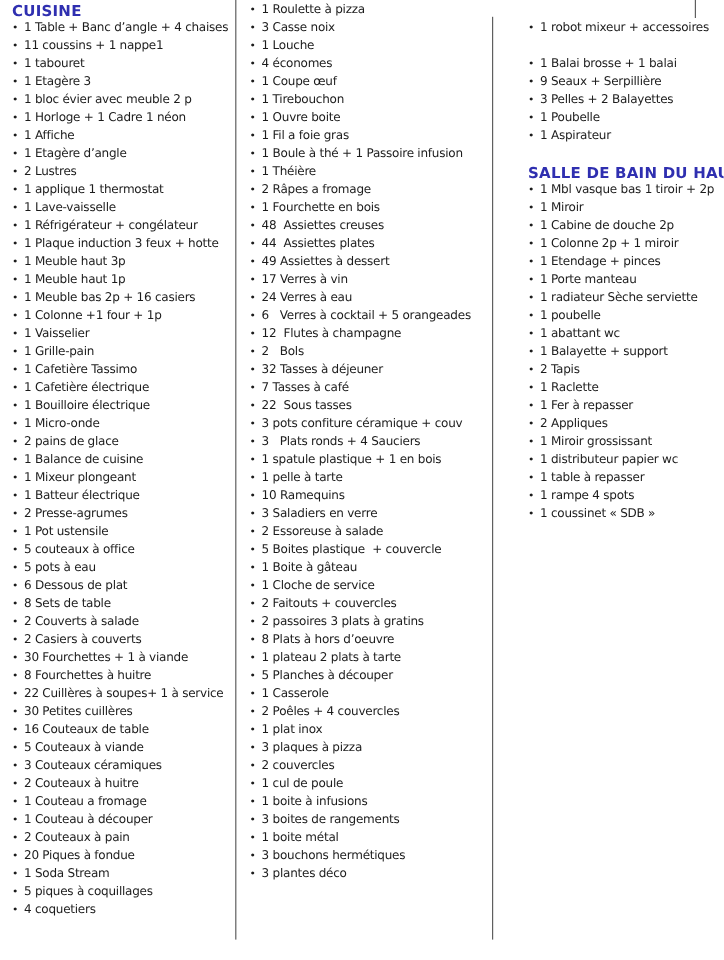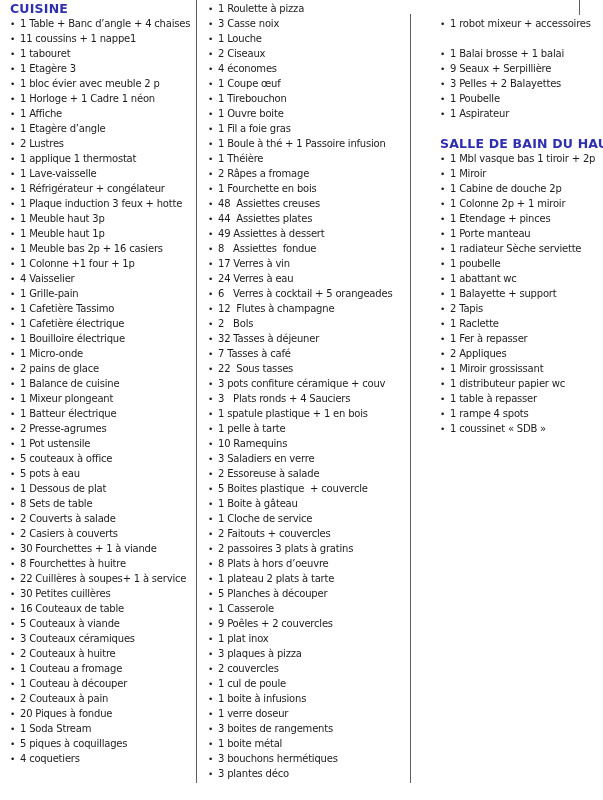--- a/index.html
+++ b/index.html
@@ -69,35 +69,35 @@
       <div class="line item"><span class="bullet">•</span><span>1 Etagère d’angle</span></div>
       <div class="line item"><span class="bullet">•</span><span>2 Lustres</span></div>
       <div class="line item"><span class="bullet">•</span><span>1 applique 1 thermostat</span></div>
       <div class="line item"><span class="bullet">•</span><span>1 Lave-vaisselle</span></div>
       <div class="line item"><span class="bullet">•</span><span>1 Réfrigérateur + congélateur</span></div>
       <div class="line item"><span class="bullet">•</span><span>1 Plaque induction 3 feux + hotte</span></div>
       <div class="line item"><span class="bullet">•</span><span>1 Meuble haut 3p</span></div>
       <div class="line item"><span class="bullet">•</span><span>1 Meuble haut 1p</span></div>
       <div class="line item"><span class="bullet">•</span><span>1 Meuble bas 2p + 16 casiers</span></div>
       <div class="line item"><span class="bullet">•</span><span>1 Colonne +1 four + 1p</span></div>
-      <div class="line item"><span class="bullet">•</span><span>4 Vaisselier</span></div>
+      <div class="line item"><span class="bullet">•</span><span>1 Vaisselier</span></div>
       <div class="line item"><span class="bullet">•</span><span>1 Grille-pain</span></div>
       <div class="line item"><span class="bullet">•</span><span>1 Cafetière Tassimo</span></div>
       <div class="line item"><span class="bullet">•</span><span>1 Cafetière électrique</span></div>
       <div class="line item"><span class="bullet">•</span><span>1 Bouilloire électrique</span></div>
       <div class="line item"><span class="bullet">•</span><span>1 Micro-onde</span></div>
       <div class="line item"><span class="bullet">•</span><span>2 pains de glace</span></div>
       <div class="line item"><span class="bullet">•</span><span>1 Balance de cuisine</span></div>
       <div class="line item"><span class="bullet">•</span><span>1 Mixeur plongeant</span></div>
       <div class="line item"><span class="bullet">•</span><span>1 Batteur électrique</span></div>
       <div class="line item"><span class="bullet">•</span><span>2 Presse-agrumes</span></div>
       <div class="line item"><span class="bullet">•</span><span>1 Pot ustensile</span></div>
       <div class="line item"><span class="bullet">•</span><span>5 couteaux à office</span></div>
       <div class="line item"><span class="bullet">•</span><span>5 pots à eau</span></div>
-      <div class="line item"><span class="bullet">•</span><span>1 Dessous de plat</span></div>
+      <div class="line item"><span class="bullet">•</span><span>6 Dessous de plat</span></div>
       <div class="line item"><span class="bullet">•</span><span>8 Sets de table</span></div>
       <div class="line item"><span class="bullet">•</span><span>2 Couverts à salade</span></div>
       <div class="line item"><span class="bullet">•</span><span>2 Casiers à couverts</span></div>
       <div class="line item"><span class="bullet">•</span><span>30 Fourchettes + 1 à viande</span></div>
       <div class="line item"><span class="bullet">•</span><span>8 Fourchettes à huitre</span></div>
       <div class="line item"><span class="bullet">•</span><span>22 Cuillères à soupes+ 1 à service</span></div>
       <div class="line item"><span class="bullet">•</span><span>30 Petites cuillères</span></div>
       <div class="line item"><span class="bullet">•</span><span>16 Couteaux de table</span></div>
       <div class="line item"><span class="bullet">•</span><span>5 Couteaux à viande</span></div>
       <div class="line item"><span class="bullet">•</span><span>3 Couteaux céramiques</span></div>
@@ -107,34 +107,32 @@
       <div class="line item"><span class="bullet">•</span><span>2 Couteaux à pain</span></div>
       <div class="line item"><span class="bullet">•</span><span>20 Piques à fondue</span></div>
       <div class="line item"><span class="bullet">•</span><span>1 Soda Stream</span></div>
       <div class="line item"><span class="bullet">•</span><span>5 piques à coquillages</span></div>
       <div class="line item"><span class="bullet">•</span><span>4 coquetiers</span></div>
     </div>
   <div class="col col-1">
       <div class="line item"><span class="bullet">•</span><span>1 Roulette à pizza</span></div>
       <div class="line item"><span class="bullet">•</span><span>3 Casse noix</span></div>
       <div class="line item"><span class="bullet">•</span><span>1 Louche</span></div>
-      <div class="line item"><span class="bullet">•</span><span>2 Ciseaux</span></div>
       <div class="line item"><span class="bullet">•</span><span>4 économes</span></div>
       <div class="line item"><span class="bullet">•</span><span>1 Coupe œuf</span></div>
       <div class="line item"><span class="bullet">•</span><span>1 Tirebouchon</span></div>
       <div class="line item"><span class="bullet">•</span><span>1 Ouvre boite</span></div>
       <div class="line item"><span class="bullet">•</span><span>1 Fil a foie gras</span></div>
       <div class="line item"><span class="bullet">•</span><span>1 Boule à thé + 1 Passoire infusion</span></div>
       <div class="line item"><span class="bullet">•</span><span>1 Théière</span></div>
       <div class="line item"><span class="bullet">•</span><span>2 Râpes a fromage</span></div>
       <div class="line item"><span class="bullet">•</span><span>1 Fourchette en bois</span></div>
       <div class="line item"><span class="bullet">•</span><span>48  Assiettes creuses</span></div>
       <div class="line item"><span class="bullet">•</span><span>44  Assiettes plates</span></div>
       <div class="line item"><span class="bullet">•</span><span>49 Assiettes à dessert</span></div>
-      <div class="line item"><span class="bullet">•</span><span>8   Assiettes  fondue</span></div>
       <div class="line item"><span class="bullet">•</span><span>17 Verres à vin</span></div>
       <div class="line item"><span class="bullet">•</span><span>24 Verres à eau</span></div>
       <div class="line item"><span class="bullet">•</span><span>6   Verres à cocktail + 5 orangeades</span></div>
       <div class="line item"><span class="bullet">•</span><span>12  Flutes à champagne</span></div>
       <div class="line item"><span class="bullet">•</span><span>2   Bols</span></div>
       <div class="line item"><span class="bullet">•</span><span>32 Tasses à déjeuner</span></div>
       <div class="line item"><span class="bullet">•</span><span>7 Tasses à café</span></div>
       <div class="line item"><span class="bullet">•</span><span>22  Sous tasses</span></div>
       <div class="line item"><span class="bullet">•</span><span>3 pots confiture céramique + couv</span></div>
       <div class="line item"><span class="bullet">•</span><span>3   Plats ronds + 4 Sauciers</span></div>
@@ -145,27 +143,26 @@
       <div class="line item"><span class="bullet">•</span><span>2 Essoreuse à salade</span></div>
       <div class="line item"><span class="bullet">•</span><span>5 Boites plastique  + couvercle</span></div>
       <div class="line item"><span class="bullet">•</span><span>1 Boite à gâteau</span></div>
       <div class="line item"><span class="bullet">•</span><span>1 Cloche de service</span></div>
       <div class="line item"><span class="bullet">•</span><span>2 Faitouts + couvercles</span></div>
       <div class="line item"><span class="bullet">•</span><span>2 passoires 3 plats à gratins</span></div>
       <div class="line item"><span class="bullet">•</span><span>8 Plats à hors d’oeuvre</span></div>
       <div class="line item"><span class="bullet">•</span><span>1 plateau 2 plats à tarte</span></div>
       <div class="line item"><span class="bullet">•</span><span>5 Planches à découper</span></div>
       <div class="line item"><span class="bullet">•</span><span>1 Casserole</span></div>
-      <div class="line item"><span class="bullet">•</span><span>9 Poêles + 2 couvercles</span></div>
+      <div class="line item"><span class="bullet">•</span><span>2 Poêles + 4 couvercles</span></div>
       <div class="line item"><span class="bullet">•</span><span>1 plat inox</span></div>
       <div class="line item"><span class="bullet">•</span><span>3 plaques à pizza</span></div>
       <div class="line item"><span class="bullet">•</span><span>2 couvercles</span></div>
       <div class="line item"><span class="bullet">•</span><span>1 cul de poule</span></div>
       <div class="line item"><span class="bullet">•</span><span>1 boite à infusions</span></div>
-      <div class="line item"><span class="bullet">•</span><span>1 verre doseur</span></div>
       <div class="line item"><span class="bullet">•</span><span>3 boites de rangements</span></div>
       <div class="line item"><span class="bullet">•</span><span>1 boite métal</span></div>
       <div class="line item"><span class="bullet">•</span><span>3 bouchons hermétiques</span></div>
       <div class="line item"><span class="bullet">•</span><span>3 plantes déco</span></div>
     </div>
   <div class="col col-2">
       <div class="line blank"></div>
       <div class="line item"><span class="bullet">•</span><span>1 robot mixeur + accessoires</span></div>
       <div class="line blank"></div>
       <div class="line item"><span class="bullet">•</span><span>1 Balai brosse + 1 balai</span></div>

